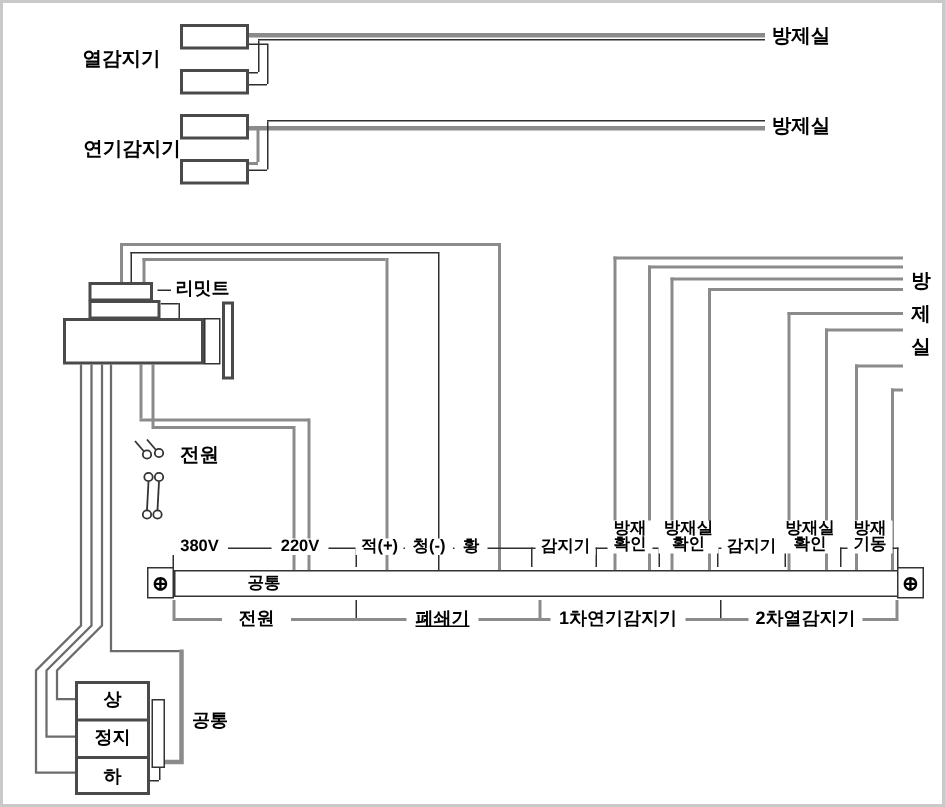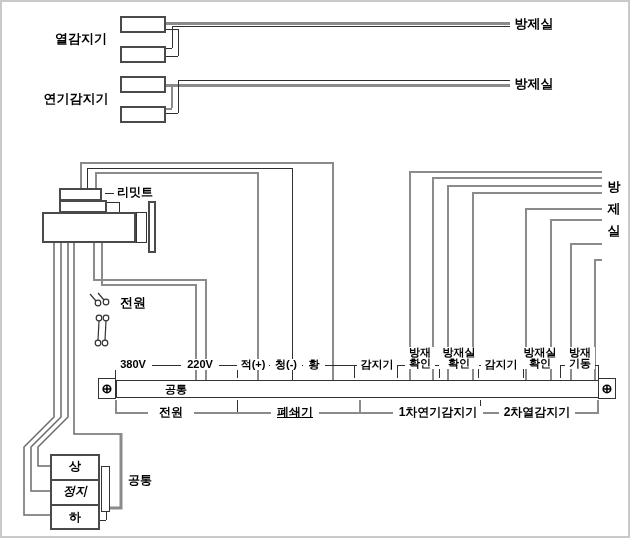--- a/index.html
+++ b/index.html
@@ -32,21 +32,21 @@
   <div class="bx" style="left:118px;top:44px;width:42px;height:13px;"></div>
   <div class="wh3" style="left:164px;top:20px;width:344px;"></div>
   <div class="lh" style="left:170px;top:24px;width:338px;"></div>
   <div class="lv" style="left:170px;top:25px;height:21px;"></div>
   <div class="lh" style="left:164px;top:46px;width:6px;"></div>
   <div class="lh" style="left:164px;top:27px;width:12px;"></div>
   <div class="lv" style="left:176px;top:27px;height:27px;"></div>
   <div class="lh" style="left:164px;top:54px;width:12px;"></div>
   <div class="lbl s13" style="left:512px;top:15px;width:40px;">방제실</div>
 
-  <div class="lbl s13" style="left:34px;top:90px;width:80px;">연기감지기</div>
+  <div class="lbl s13" style="left:46px;top:90px;width:80px;">연기감지기</div>
   <div class="bx" style="left:118px;top:74px;width:42px;height:13px;"></div>
   <div class="bx" style="left:118px;top:104px;width:42px;height:13px;"></div>
   <div class="lh" style="left:176px;top:78px;width:332px;"></div>
   <div class="wh3" style="left:164px;top:82px;width:344px;"></div>
   <div class="wv" style="left:169px;top:83px;height:23px;"></div>
   <div class="wh" style="left:164px;top:106px;width:6px;"></div>
   <div class="lv" style="left:176px;top:79px;height:32px;"></div>
   <div class="lh" style="left:164px;top:111px;width:12px;"></div>
   <div class="lbl s13" style="left:512px;top:75px;width:40px;">방제실</div>
 
@@ -149,28 +149,28 @@
 기동</div>
 
   <div class="wh" style="left:113px;top:410px;width:484px;"></div>
   <div class="wv" style="left:113px;top:398px;height:12px;"></div>
   <div class="lv" style="left:235px;top:398px;height:12px;"></div>
   <div class="wv" style="left:357px;top:398px;height:12px;"></div>
   <div class="lv" style="left:478px;top:398px;height:12px;"></div>
   <div class="wv" style="left:595px;top:398px;height:12px;"></div>
   <div class="lbl bg" style="left:146px;top:404px;width:44px;">전원</div>
   <div class="lbl bg" style="left:269px;top:404px;width:46px;text-decoration:underline;">폐쇄기</div>
-  <div class="lbl bg" style="left:391px;top:404px;width:88px;">1차연기감지기</div>
+  <div class="lbl bg" style="left:365px;top:404px;width:88px;">1차연기감지기</div>
   <div class="lbl bg" style="left:497px;top:404px;width:74px;">2차열감지기</div>
 
   <div class="bx" style="left:48px;top:452px;width:46px;height:72px;"></div>
   <div class="dv" style="left:50px;top:477px;width:46px;"></div>
   <div class="dv" style="left:50px;top:502px;width:46px;"></div>
   <div class="lbl" style="left:50px;top:458px;width:46px;">상</div>
-  <div class="lbl" style="left:50px;top:483px;width:46px;font-style:italic;">정지</div>
+  <div class="lbl" style="left:50px;top:483px;width:46px;">정지</div>
   <div class="lbl" style="left:50px;top:509px;width:46px;">하</div>
   <div class="bx1" style="left:99px;top:464px;width:7px;height:44px;"></div>
   <div class="lh" style="left:100px;top:489px;width:7px;"></div>
   <div class="lh" style="left:98px;top:518px;width:6px;"></div>
   <div class="lv" style="left:104px;top:510px;height:8px;"></div>
   <div class="lbl" style="left:120px;top:472px;width:36px;">공통</div>
 
   <svg class="ovl" width="630" height="538" viewBox="0 0 630 538">
     <polyline points="52,240 52,415 22,445 22,513 50,513" fill="none" stroke="#6b6b6b" stroke-width="1.5"></polyline>
     <polyline points="59,240 59,415 29,445 29,489 50,489" fill="none" stroke="#6b6b6b" stroke-width="1.5"></polyline>

